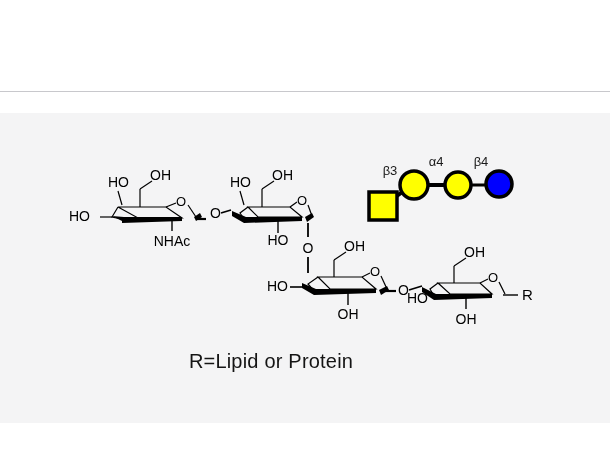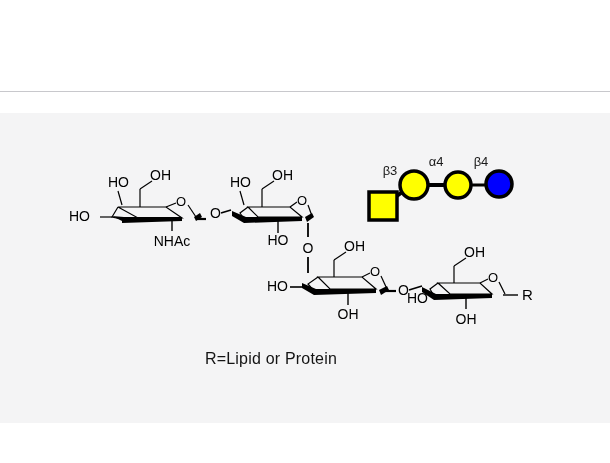--- a/index.html
+++ b/index.html
@@ -62,21 +62,21 @@
     width: 610px;
     height: 310px;
     display: block;
   }
   .caption {
     position: absolute;
     left: 0;
     top: 237px;
     width: 542px;
     text-align: center;
-    font-size: 16px;
+    font-size: 20px;
     color: #141414;
     font-family: "Liberation Sans", sans-serif;
     letter-spacing: 0.2px;
   }
 </style>
 </head>
 <body>
 
 <div class="page">
 

